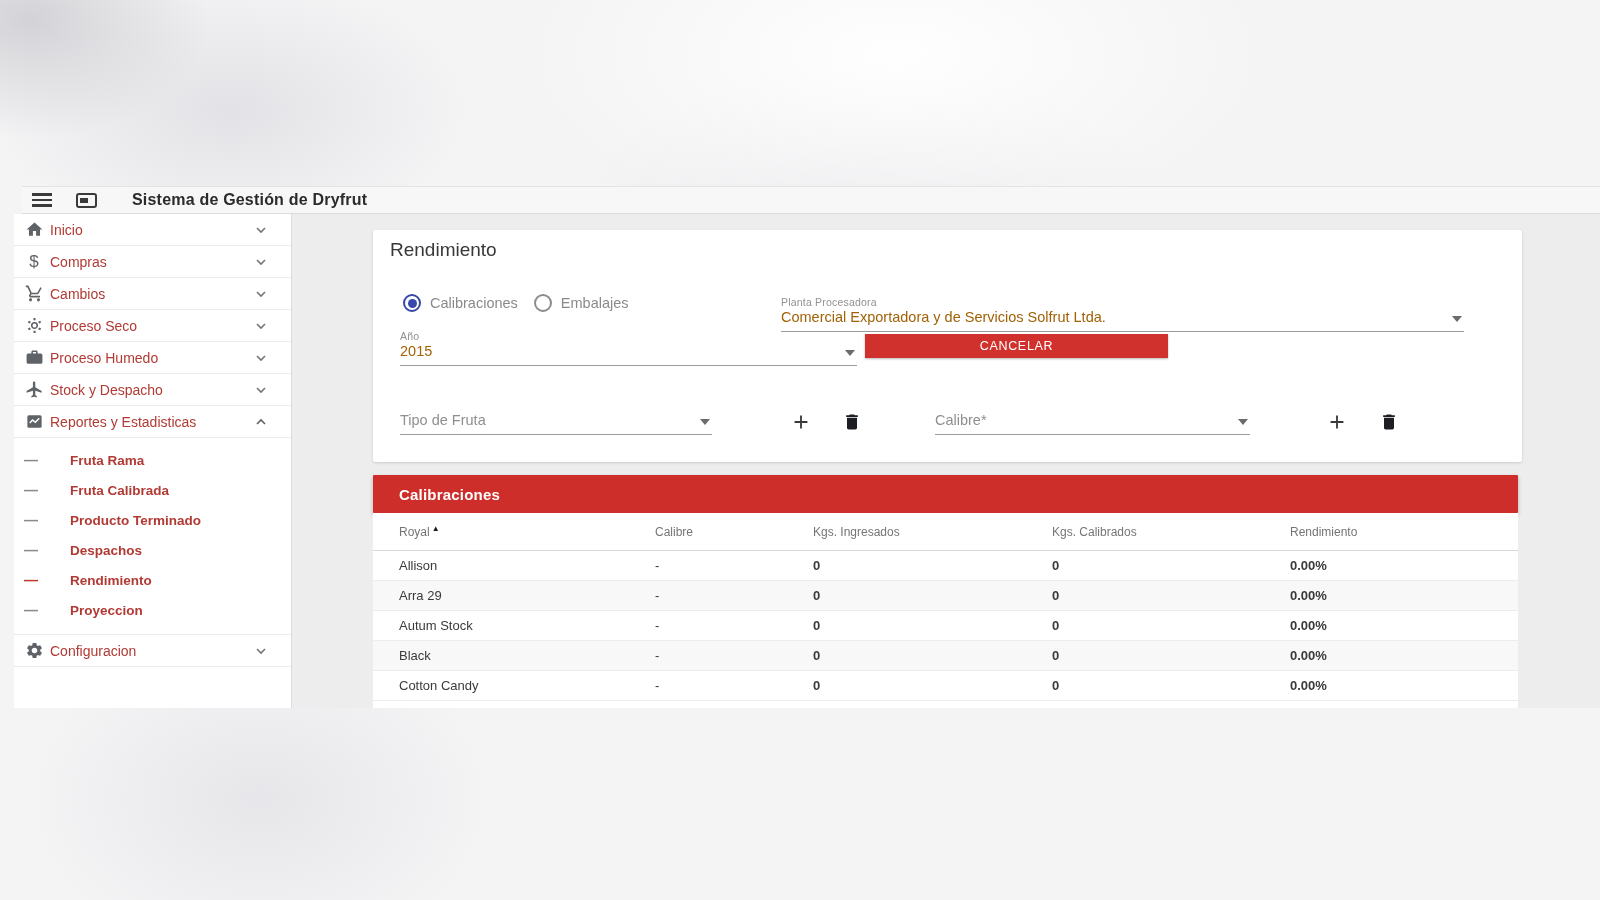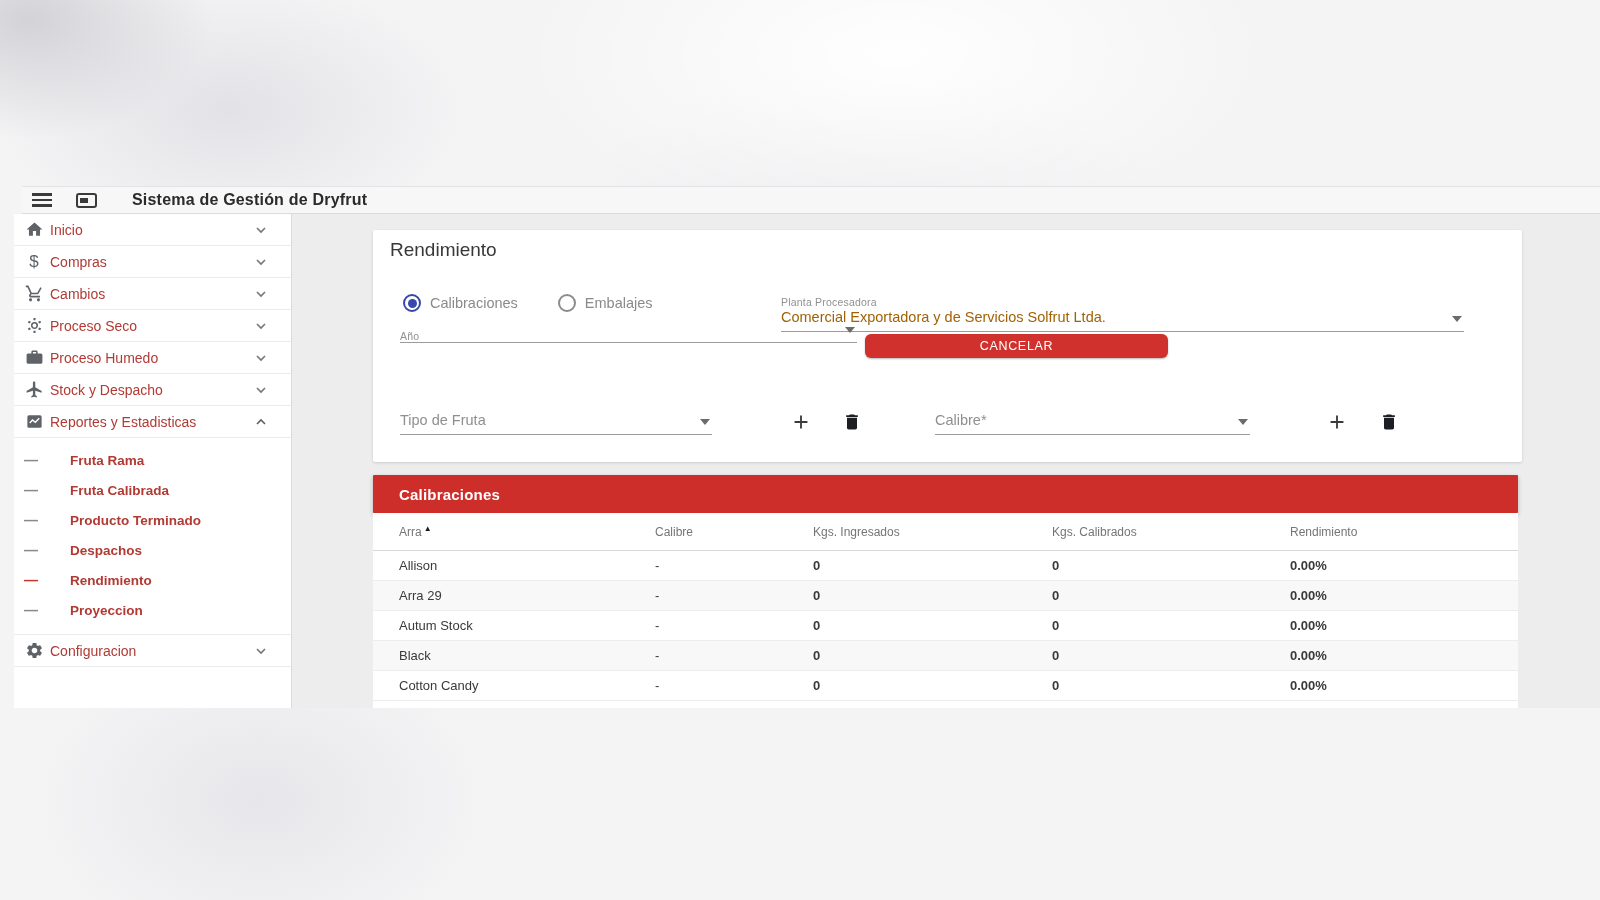--- a/index.html
+++ b/index.html
@@ -59,35 +59,35 @@
   .card { position:absolute; left:81px; top:16px; width:1149px; height:232px; background:#fff;
     border-radius:2px; box-shadow:0 1px 3px rgba(0,0,0,.14); }
   .card-title { position:absolute; left:17px; top:9px; font-size:19px; font-weight:500; color:#383838; }
 
   .radio-row { position:absolute; left:30px; top:64px; display:flex; align-items:center; }
   .radio-opt { display:flex; align-items:center; cursor:pointer; }
   .radio { width:18px; height:18px; border-radius:50%; border:2px solid #8c8c8c; position:relative; flex:none; }
   .radio.sel { border-color:#3949ab; }
   .radio.sel::after { content:""; position:absolute; inset:2.5px; border-radius:50%; background:#3949ab; }
   .radio-lbl { margin-left:9px; font-size:14.5px; color:#8a8a8a; }
-  .radio-opt + .radio-opt { margin-left:40px; }
+  .radio-opt + .radio-opt { margin-left:16px; }
 
   .ufield { position:absolute; border-bottom:1px solid #9b9b9b; cursor:pointer; }
   .ufield .flabel { font-size:10.5px; color:#919191; letter-spacing:.2px; }
   .ufield .fvalue { font-size:14.5px; color:#a16207; padding:1px 20px 6px 0; white-space:nowrap; }
   .ufield .fvalue.placeholder { color:#8f8f8f; }
   .caret { position:absolute; right:2px; bottom:9px; width:0; height:0;
     border-left:5.5px solid transparent; border-right:5.5px solid transparent; border-top:6.5px solid #6b6b6b; }
 
   .f-planta { left:408px; top:66px; width:683px; }
   .f-anio   { left:27px;  top:100px; width:457px; }
   .f-tipo   { left:27px;  top:181px; width:312px; }
   .f-calibre{ left:562px; top:181px; width:315px; }
 
-  .rbtn { position:absolute; height:24px; background:#d0312c; border:none; border-radius:6px;
+  .rbtn { position:absolute; height:24px; background:#d0312c; border:none; border-radius:0;
     color:#fff; font-family:inherit; font-size:12.5px; font-weight:500; letter-spacing:.7px;
     box-shadow:0 1px 2px rgba(0,0,0,.28); cursor:pointer; }
   .btn-cancel { left:492px; top:104px; width:303px; }
   .btn-search { left:804px; top:104px; width:288px; }
 
   .icon-btn { position:absolute; width:26px; height:26px; top:179px; background:none; border:none;
     display:flex; align-items:center; justify-content:center; cursor:pointer; color:#2e2e2e; }
   .plus1 { left:415px; } .trash1 { left:466px; } .plus2 { left:951px; } .trash2 { left:1003px; }
 
   .band { position:absolute; left:81px; top:261px; width:1145px; height:38px; background:#cd2e29;
@@ -280,20 +280,21 @@
       </div>
 
       <div class="ufield f-planta">
         <div class="flabel">Planta Procesadora</div>
         <div class="fvalue">Comercial Exportadora y de Servicios Solfrut Ltda.</div>
         <span class="caret"></span>
       </div>
 
       <div class="ufield f-anio">
         <div class="flabel">Año</div>
+        <div class="fvalue">2015</div>
         <span class="caret"></span>
       </div>
 
       <button class="rbtn btn-cancel">CANCELAR</button>
 
       <div class="ufield f-tipo">
         <div class="fvalue placeholder">Tipo de Fruta</div>
         <span class="caret"></span>
       </div>
       <button class="icon-btn plus1">
@@ -323,21 +324,21 @@
       </button>
     </div>
 
     <div class="band">
       <span class="band-title">Calibraciones</span>
     </div>
 
     <div class="tablewrap">
       <div class="trow thead">
         <div class="th">
-          <span>Arra</span><span class="sortmark">▲</span>
+          <span>Royal</span><span class="sortmark">▲</span>
         </div>
         <div class="th">Calibre</div>
         <div class="th">Kgs. Ingresados</div>
         <div class="th">Kgs. Calibrados</div>
         <div class="th">Rendimiento</div>
       </div>
       <div class="tbody">
         <div class="trow">
           <div class="td">Allison</div>
           <div class="td">-</div>

